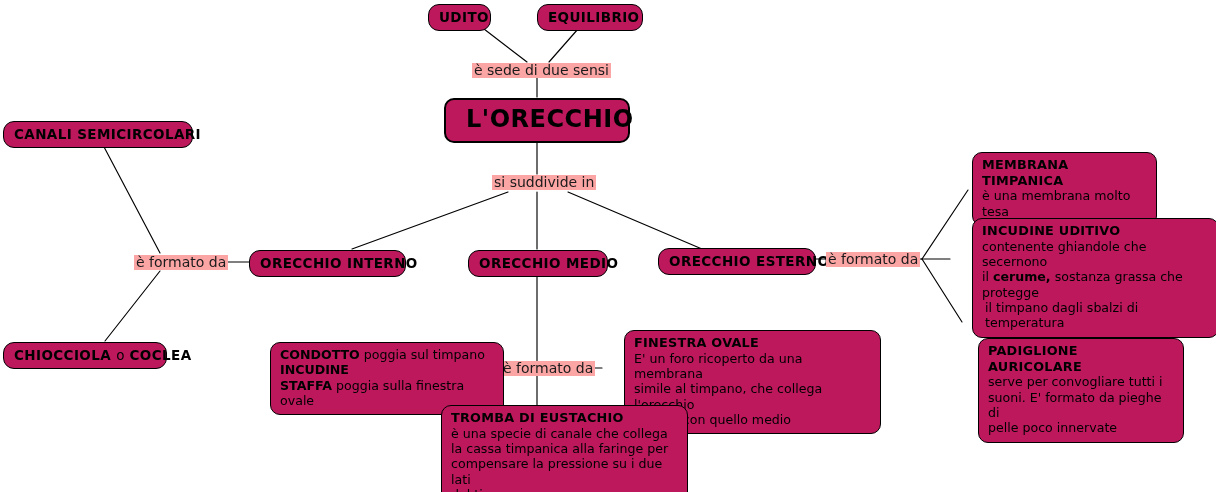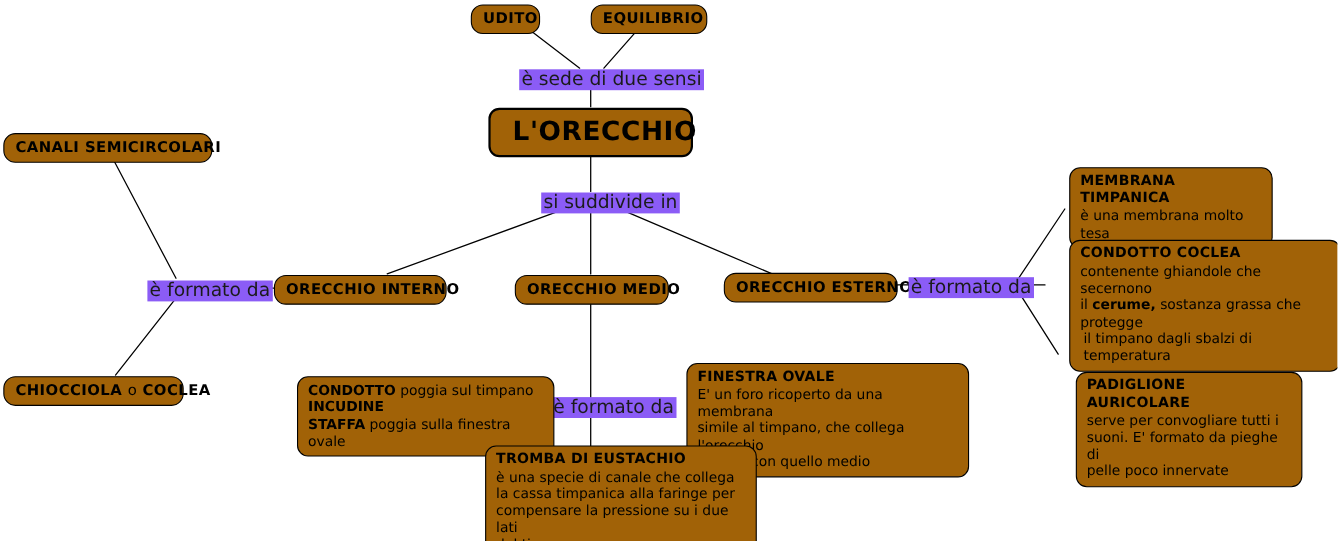--- a/index.html
+++ b/index.html
@@ -18,21 +18,21 @@
   #edges{
     position:absolute;
     left:0; top:0;
     width:1216px; height:492px;
     pointer-events:none;
   }
   
   .node{
     position:absolute;
     box-sizing:border-box;
-    background:#a16207;
+    background:#be185d;
     border:1.6px solid #000000;
     border-radius:9px;
     color:#000000;
     line-height:1.22;
     white-space:nowrap;
   }
   .node.pill{
     border-radius:11px;
     padding:4px 10px 5px 10px;
     font-size:13.5px;
@@ -63,24 +63,24 @@
     font-weight:bold;
     letter-spacing:0.25px;
     font-size:12.8px;
   }
   .node.card .ln{display:block;}
   .node b{font-weight:bold;}
   .reg{font-weight:normal;letter-spacing:0;}
   
   .link-label{
     position:absolute;
-    font-size:17px;
+    font-size:14px;
     font-weight:normal;
     color:#1b1b1b;
-    background:#8b5cf6;
+    background:#fca5a5;
     white-space:nowrap;
     padding:0 2px;
     line-height:1.1;
   }
 </style>
 </head>
 <body>
 
 <div id="canvas">
 
@@ -193,21 +193,21 @@
   <div class="link-label" style="left:826px; top:252px;">
     <span>è formato da</span>
   </div>
 
   <div class="node card" style="left:950px; top:152px; width:185px;">
     <span class="ttl">MEMBRANA TIMPANICA</span>
     <span class="ln">è una membrana molto tesa</span>
   </div>
 
   <div class="node card" style="left:950px; top:218px; width:247px;">
-    <span class="ttl">CONDOTTO COCLEA</span>
+    <span class="ttl">INCUDINE UDITIVO</span>
     <span class="ln">contenente ghiandole che secernono</span>
     <span class="ln"><span>il</span> <b>cerume,</b> <span>sostanza grassa che protegge</span></span>
     <span class="ln" style="padding-left:3px;">il timpano dagli sbalzi di temperatura</span>
   </div>
 
   <div class="node card" style="left:956px; top:338px; width:206px;">
     <span class="ttl">PADIGLIONE AURICOLARE</span>
     <span class="ln">serve per convogliare tutti i</span>
     <span class="ln">suoni. E' formato da pieghe di</span>
     <span class="ln">pelle poco innervate</span>

